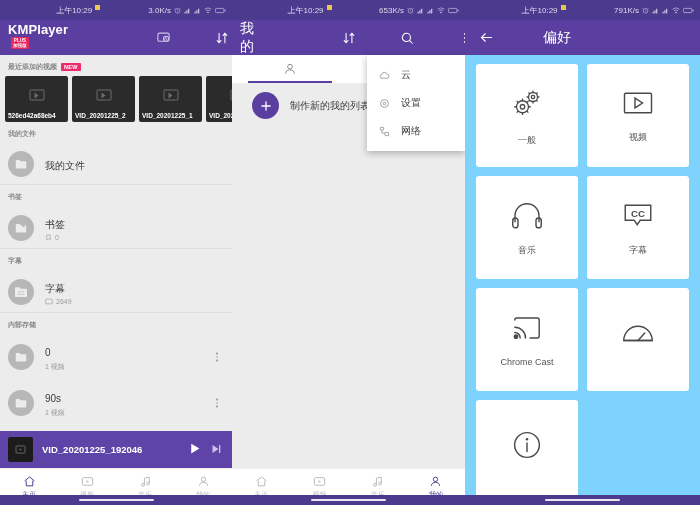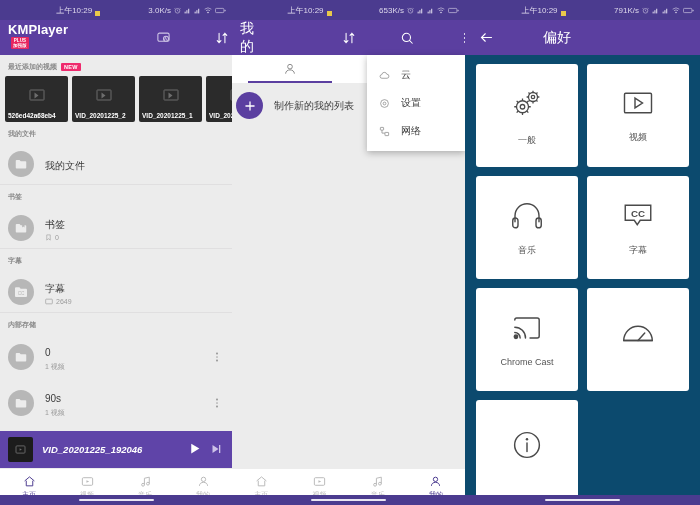--- a/index.html
+++ b/index.html
@@ -14,21 +14,21 @@
   .phone-1 { width: 232px; }
   .phone-2 { width: 233px; }
   .phone-3 { width: 235px; }
 
   
   .statusbar {
     height: 20px; background: #4b3b8f; color: #ded9ec;
     display: flex; align-items: center; font-size: 8px;
     position: relative; z-index: 40;
   }
-  .sb-left { flex: 1; display: flex; justify-content: center; align-items: flex-end; gap: 3px; padding-left: 8px;}
+  .sb-left { flex: 1; display: flex; justify-content: center; align-items: flex-start; gap: 3px; padding-left: 8px;}
   .sb-right { display: flex; align-items: center; gap: 3px; padding-right: 6px; }
   .sb-dot { width: 5px; height: 5px; background: #e8c84a; display: inline-block; }
   .sb-ico { display: inline-flex; align-items: center; opacity: .9; }
   .sb-ico svg { display: block; }
 
   
   .appbar {
     height: 35px; background: #5b3fa0; color: #fff;
     display: flex; align-items: center; padding: 0 8px;
     position: relative; z-index: 30; gap: 44px;
@@ -94,21 +94,20 @@
     position: absolute; right: 8px; top: 50%; transform: translateY(-50%);
     width: 14px; display: flex; flex-direction: column; align-items: center; gap: 2px;
   }
   .kebab i { width: 1.6px; height: 1.6px; background: #9b9b9b; border-radius: 50%; display: block; }
 
   
   .miniplayer {
     position: absolute; left: 0; right: 0; bottom: 37px; height: 37px;
     background: #5f44a8; display: flex; align-items: center; padding: 0 8px; color: #fff;
     z-index: 20;
-    font-style: italic;
   }
   .mini-thumb {
     width: 25px; height: 25px; background: #1c1c1c; border-radius: 2px;
     display: flex; align-items: center; justify-content: center; flex: 0 0 auto;
   }
   .mini-name { font-size: 9.5px; font-weight: bold; margin-left: 9px; flex: 1; }
   .mini-ctrl { display: flex; align-items: center; gap: 9px; padding-right: 2px; }
 
   
   .bottomnav {
@@ -131,38 +130,38 @@
   .body2 { background: #ececec; height: 450px; position: relative; }
   .tabs2 { height: 28px; background: #fff; display: flex; }
   .tab2 {
     flex: 1; display: flex; align-items: center; justify-content: center;
     color: #9b9b9b; position: relative;
   }
   .tab2.active { color: #5b3fa0; }
   .tab2.active:after {
     content: ""; position: absolute; left: 14%; right: 14%; bottom: 0; height: 2px; background: #5b3fa0;
   }
-  .mkrow { display: flex; align-items: center; padding: 9px 4px; }
+  .mkrow { display: flex; align-items: center; padding: 9px 20px; }
   .fab {
     width: 27px; height: 27px; border-radius: 50%; background: #5b3fa0;
     display: flex; align-items: center; justify-content: center; color: #fff; flex: 0 0 auto;
   }
   .mklab { font-size: 10px; color: #3c3c3c; margin-left: 11px; }
 
   
   .dropdown {
     position: absolute; right: 0px; top: 0px; width: 98px; background: #fff;
     box-shadow: 0 2px 7px rgba(0,0,0,.28); z-index: 60; padding: 6px 0;
   }
   .ditem { display: flex; align-items: center; height: 28px; padding: 0 0 0 12px; gap: 11px; }
   .ditem .dlab { font-size: 10px; color: #3c3c3c; }
   .ditem .dico { color: #8c8c8c; display: flex; align-items: center; }
 
   
-  .body3 { background: #0c4a6e; height: 450px; position: relative; overflow: hidden; }
+  .body3 { background: #7dd3fc; height: 450px; position: relative; overflow: hidden; }
   .pref-grid {
     display: grid; grid-template-columns: 1fr 1fr; gap: 9px; padding: 9px 11px 0 11px;
   }
   .pcard {
     background: #fff; border-radius: 3px; height: 103px;
     display: flex; flex-direction: column; align-items: center; justify-content: center; gap: 9px;
     color: #4a4a4a;
   }
   .pcard .plab { font-size: 9px; color: #555; }
   .ver { text-align: center; font-size: 8.5px; color: #5a5a5a; font-weight: bold; padding: 9px 0 0 0; letter-spacing:.2px;}

